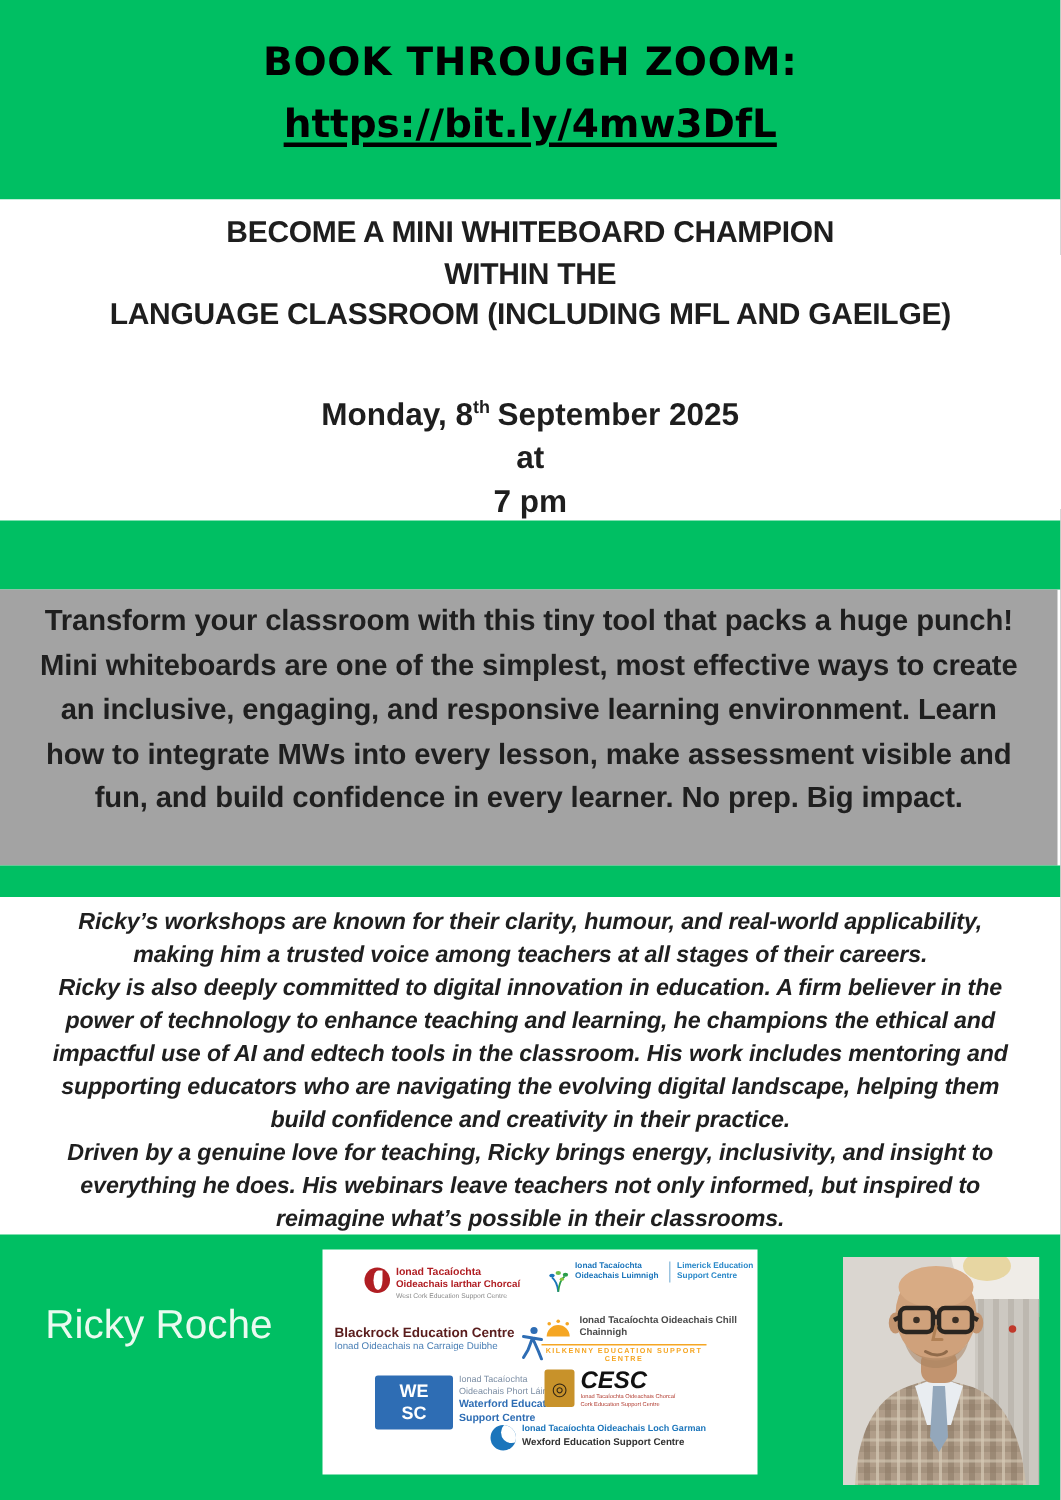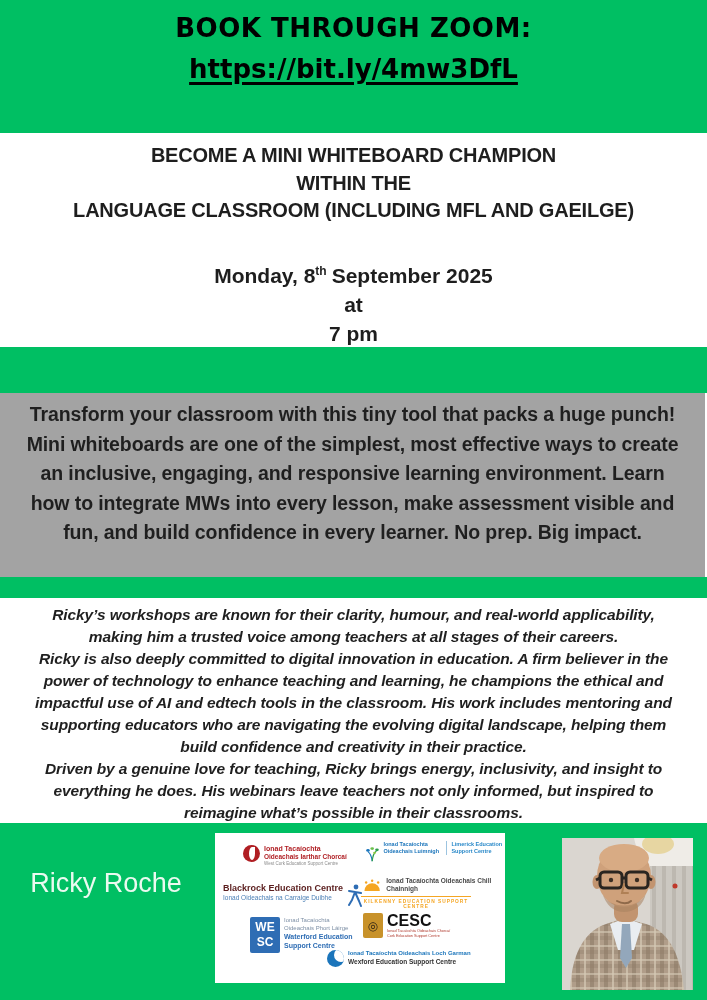--- a/index.html
+++ b/index.html
@@ -1,20 +1,20 @@
 <!DOCTYPE html>
 <html><head>
 <meta charset="utf-8">
 <style>
   * { margin:0; padding:0; box-sizing:border-box; }
   body { font-family:"Liberation Sans", sans-serif; background:#888; }
   .page { position:relative; width:707px; height:1000px; background:#ffffff; margin:0 auto; overflow:hidden; }
 
   
-  .header { position:absolute; top:0; left:0; width:707px; height:133px; background:#00BF63; text-align:center; padding-top:13px; }
+  .header { position:absolute; top:0; left:0; width:707px; height:133px; background:#00BF63; text-align:center; padding-top:27px; }
   .header-title { font-family:"DejaVu Sans", sans-serif; font-weight:bold; font-size:26px; letter-spacing:0.5px; color:#000; }
   .header-link { display:inline-block; margin-top:11px; font-family:"DejaVu Sans", sans-serif; font-weight:bold; font-size:26px; color:#000; text-decoration:underline; text-decoration-thickness:3px; text-underline-offset:4px; cursor:pointer; }
 
   
   .title-section { position:absolute; top:133px; left:0; width:707px; height:214px; background:#fff; text-align:center; padding-top:9px; }
   .evt-title { font-size:20px; font-weight:bold; color:#1e1e1e; line-height:27.5px; letter-spacing:-0.2px; }
   .date-block { margin-top:32px; font-size:21px; font-weight:bold; color:#1e1e1e; line-height:29px; }
   .date-block sup { font-size:12px; vertical-align:super; }
   .date-suffix { margin-left:5px; }
 
@@ -58,29 +58,29 @@
   .br-l2 { font-size:6.5px; color:#4a7fb5; line-height:8px; }
 
   
   .lg-kilkenny { left:146px; top:44px; flex-direction:column; align-items:flex-start; gap:1px; }
   .kk-row { display:flex; align-items:center; gap:3px; }
   .kk-txt { font-size:6.5px; font-weight:bold; color:#4a4a4a; line-height:8px; }
   .kk-bottom { border-top:1.5px solid #f5a623; margin-top:2px; padding-top:2px; font-size:4.8px; font-weight:bold; letter-spacing:1px; color:#f5a623; width:110px; text-align:center; }
 
   
   .lg-waterford { left:35px; top:84px; }
-  .wesc-block { width:30px; height:36px; background:#2e6db4; color:#fff; font-weight:bold; font-size:12px; line-height:15px; text-align:center; padding-top:3px; flex:none; border-radius:2px; }
+  .wesc-block { width:52px; height:36px; background:#2e6db4; color:#fff; font-weight:bold; font-size:12px; line-height:15px; text-align:center; padding-top:3px; flex:none; border-radius:2px; }
   .wf-l1 { font-size:6px; color:#7d8fa5; line-height:7.5px; }
   .wf-l2 { font-size:7px; font-weight:bold; color:#2e6db4; line-height:9px; }
 
   
   .lg-cesc { left:148px; top:80px; }
   .cesc-frame { width:20px; height:25px; background:#c8922a; border-radius:2px; display:flex; align-items:center; justify-content:center; flex:none; }
   .cesc-frame span { font-size:12px; color:#2a2014; }
-  .cesc-name { font-size:16px; font-weight:bold; color:#111; line-height:16px; }
+  .cesc-name { font-size:16px; font-weight:bold; color:#111; line-height:16px;font-style:italic; }
   .cesc-sub { font-size:3.8px; color:#b03a2e; line-height:4.8px; }
 
   
   .lg-wexford { left:112px; top:117px; }
   .wx-icon { width:17px; height:17px; border-radius:50%; background:#1b75bb; position:relative; flex:none; overflow:hidden; }
   .wx-icon::after { content:""; position:absolute; left:7px; top:-2px; width:14px; height:14px; border-radius:50%; background:#fff; }
   .wx-l1 { font-size:6px; font-weight:bold; color:#1b75bb; line-height:7.5px; }
   .wx-l2 { font-size:6.5px; font-weight:bold; color:#333; line-height:8px; }
 
   .photo { position:absolute; left:562px; top:15px; width:131px; height:152px; overflow:hidden; }

